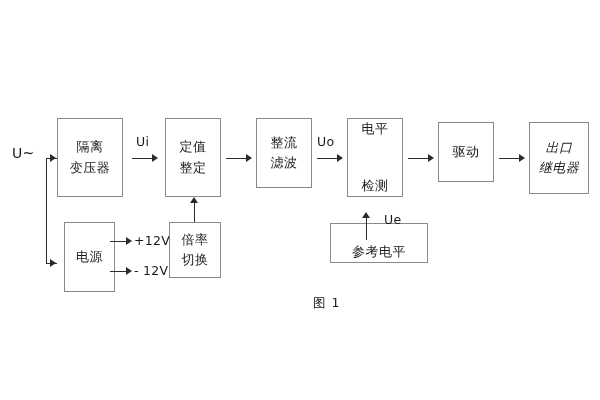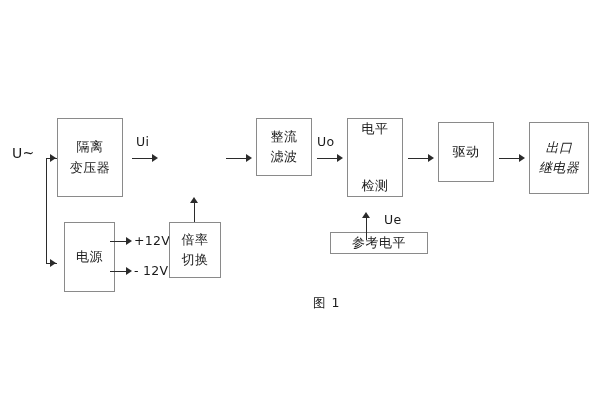--- a/index.html
+++ b/index.html
@@ -91,25 +91,29 @@
 
   <div class="block" style="left:57px; top:118px; width:66px; height:79px;">
     <span class="ln">隔离</span>
     <span class="ln">变压器</span>
   </div>
 
   <div class="sig-label" style="left:136px; top:134px;">Ui</div>
   <div class="hline" style="left:132px; top:158px; width:22px;"></div>
   <div class="arrowhead-r" style="left:152px; top:154px;"></div>
 
+  <div class="block" style="left:165px; top:118px; width:56px; height:79px;">
+    <span class="ln">定值</span>
+    <span class="ln">整定</span>
+  </div>
 
   <div class="hline" style="left:226px; top:158px; width:22px;"></div>
   <div class="arrowhead-r" style="left:246px; top:154px;"></div>
 
-  <div class="block" style="left:256px; top:118px; width:56px; height:58px;">
+  <div class="block" style="left:256px; top:118px; width:56px; height:70px;">
     <span class="ln">整流</span>
     <span class="ln">滤波</span>
   </div>
 
   <div class="sig-label" style="left:317px; top:134px;">Uo</div>
   <div class="hline" style="left:317px; top:158px; width:22px;"></div>
   <div class="arrowhead-r" style="left:337px; top:154px;"></div>
 
   <div class="block" style="left:347px; top:118px; width:56px; height:79px;justify-content:space-between;">
     <span class="ln">电平</span>
@@ -144,21 +148,21 @@
   <div class="sig-label" style="left:134px; top:263px;">- 12V</div>
 
   <div class="block" style="left:169px; top:222px; width:52px; height:56px;">
     <span class="ln">倍率</span>
     <span class="ln">切换</span>
   </div>
 
   <div class="vline" style="left:194px; top:203px; height:19px;"></div>
   <div class="arrowhead-u" style="left:190px; top:197px;"></div>
 
-  <div class="block" style="left:330px; top:232px; width:98px; height:22px;">
+  <div class="block" style="left:330px; top:223px; width:98px; height:40px;justify-content:flex-end;">
     <span class="ln">参考电平</span>
   </div>
 
   <div class="vline" style="left:366px; top:218px; height:22px;"></div>
   <div class="arrowhead-u" style="left:362px; top:212px;"></div>
   <div class="sig-label" style="left:384px; top:212px;">Ue</div>
 
   <div class="caption" style="left:304px; top:295px;margin-left:9px;">图 1</div>
 
 </div>

